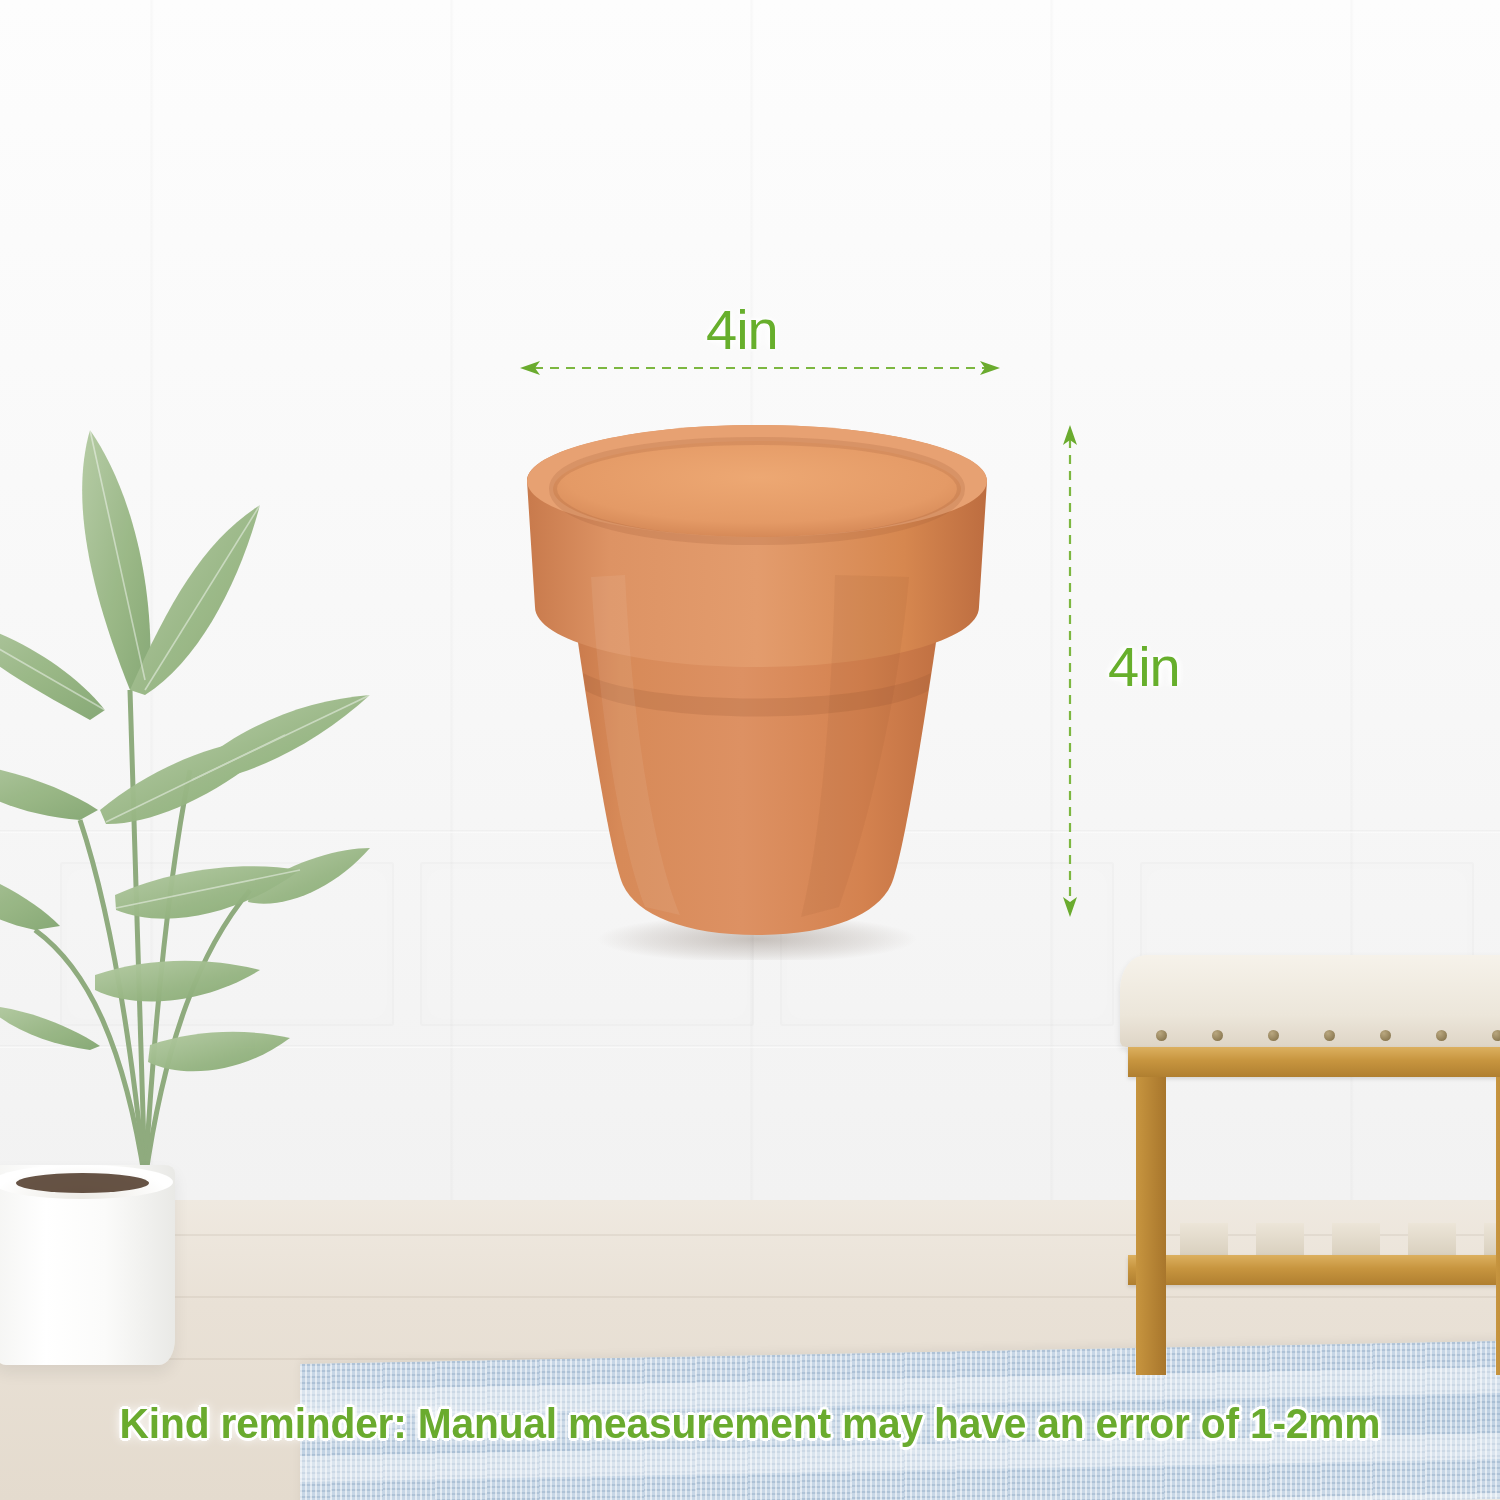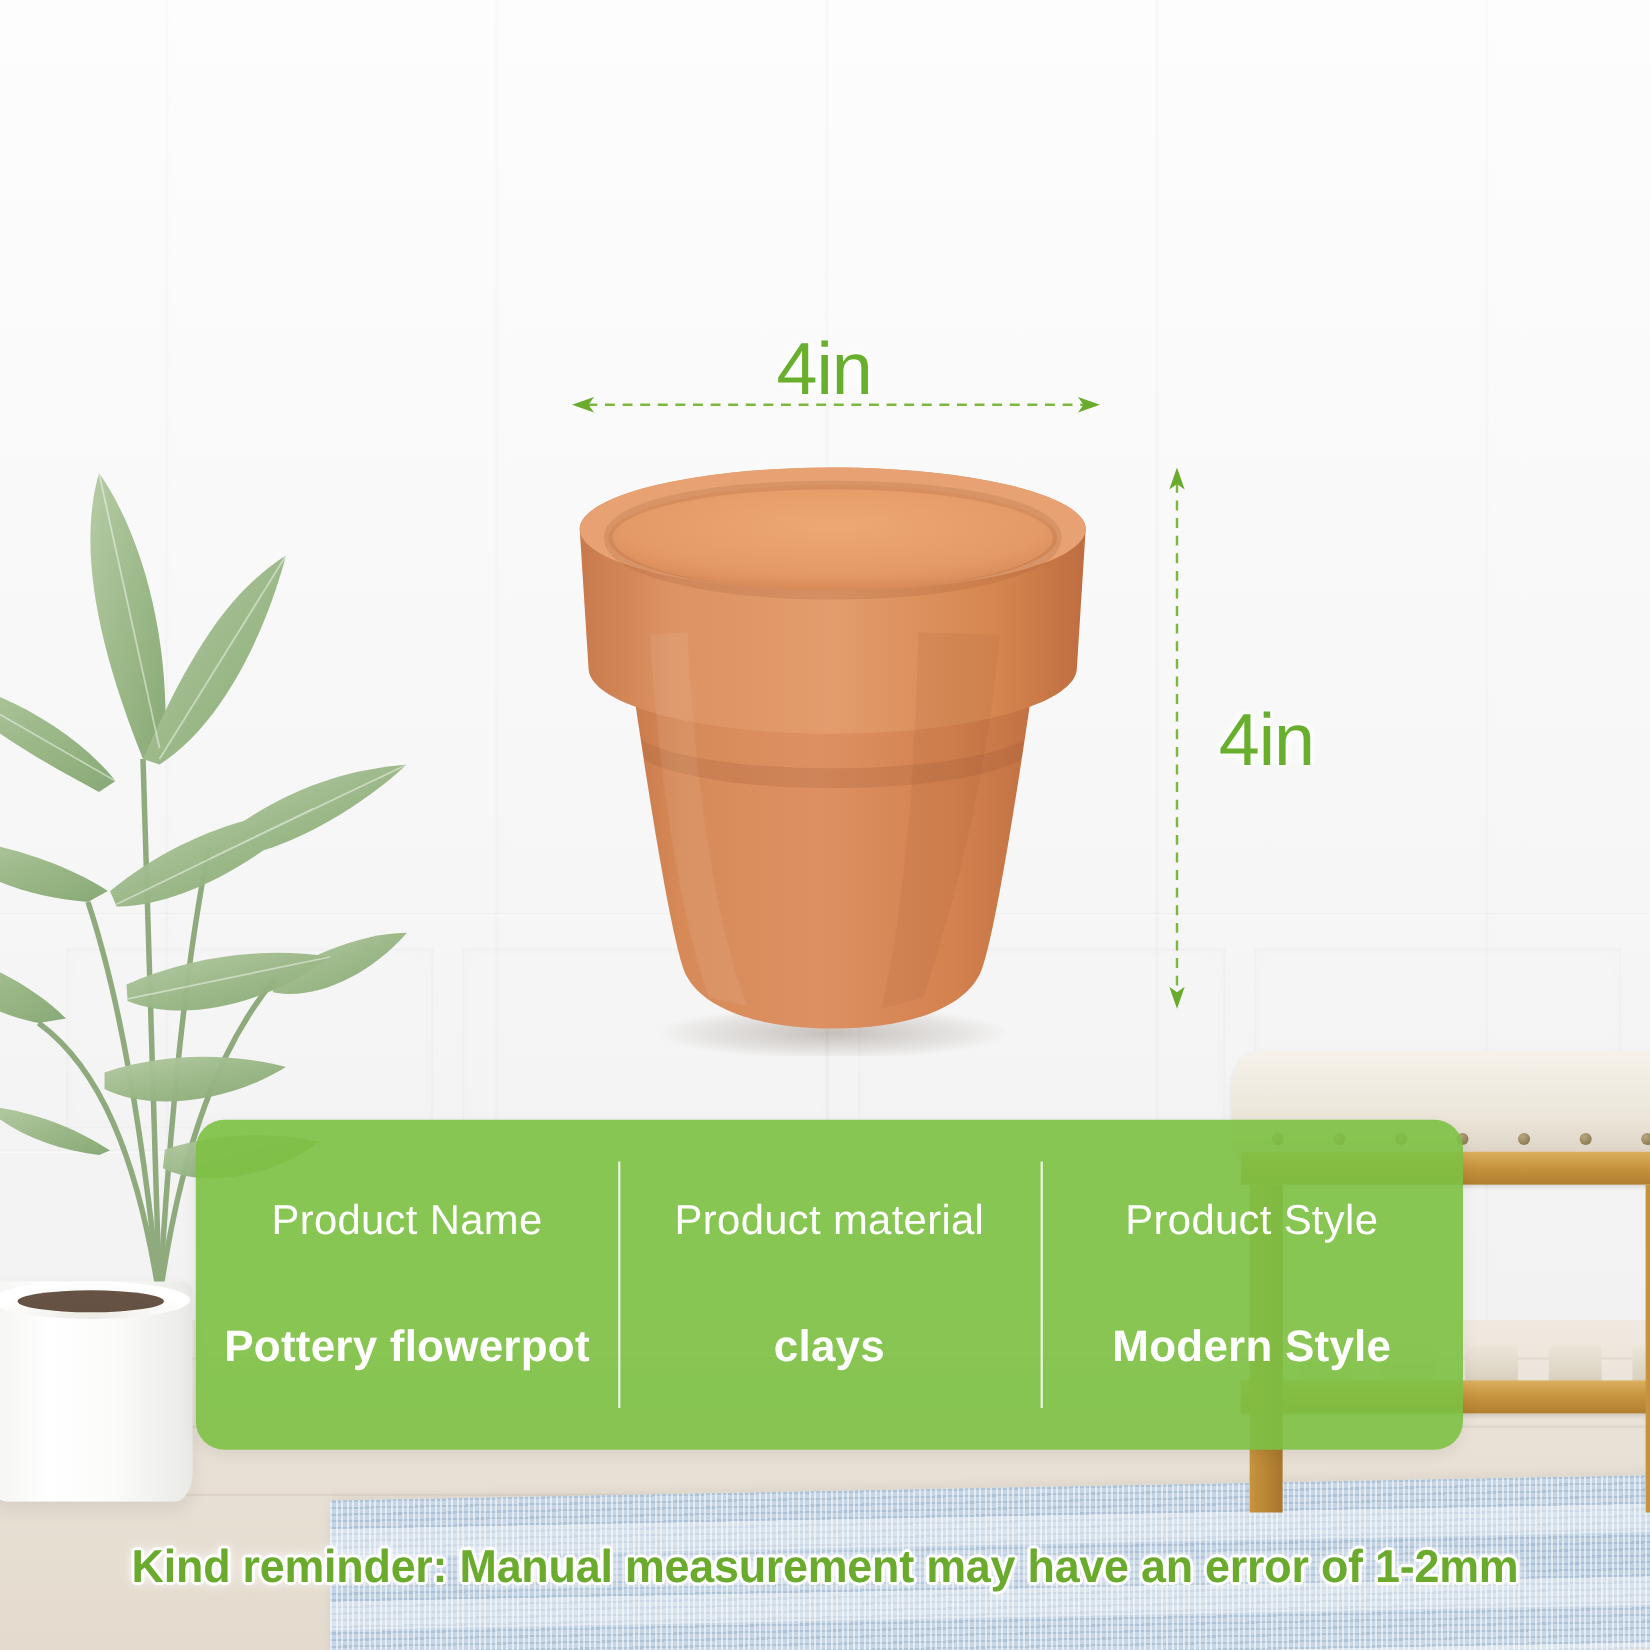--- a/index.html
+++ b/index.html
@@ -196,21 +196,21 @@
     line-height: 1;
     transform: scaleX(0.93);
     transform-origin: left center;
     font-family: "Liberation Sans", sans-serif;
   }
 
   
   .dim-label {
     position: absolute;
     color: #67af2c;
-    font-size: 67px;
+    font-size: 56px;
     font-weight: normal;
     font-family: "Liberation Sans", sans-serif;
     letter-spacing: -1px;
     text-shadow:
       0 0 8px #ffffff, 0 0 8px #ffffff, 0 0 14px #ffffff,
       2px 0 6px #ffffff, -2px 0 6px #ffffff;
   }
   .dim-label.width-label { left: 706px; top: 297px; }
   .dim-label.height-label { left: 1108px; top: 634px; }
 
@@ -457,30 +457,16 @@
 
   <div class="dim-line" style="left:1058px; top:425px;">
     <svg width="24" height="492" viewBox="0 0 24 492" xmlns="http://www.w3.org/2000/svg">
       <line x1="12" y1="14" x2="12" y2="478" stroke="#7cb740" stroke-width="2.2" stroke-dasharray="9 7"></line>
       <polygon points="12,0 5,20 12,15 19,20" fill="#6aab2e"></polygon>
       <polygon points="12,492 5,472 12,477 19,472" fill="#6aab2e"></polygon>
     </svg>
   </div>
 
 
-  <div class="spec-panel">
-    <div class="spec-col">
-      <div class="spec-head">Product Name</div>
-      <div class="spec-value">Pottery flowerpot</div>
-    </div>
-    <div class="spec-col">
-      <div class="spec-head">Product material</div>
-      <div class="spec-value">clays</div>
-    </div>
-    <div class="spec-col">
-      <div class="spec-head">Product Style</div>
-      <div class="spec-value">Modern Style</div>
-    </div>
-  </div>
 
   <div class="footer-note">Kind reminder: Manual measurement may have an error of 1-2mm</div>
 
 </div>
 
 </body></html>

